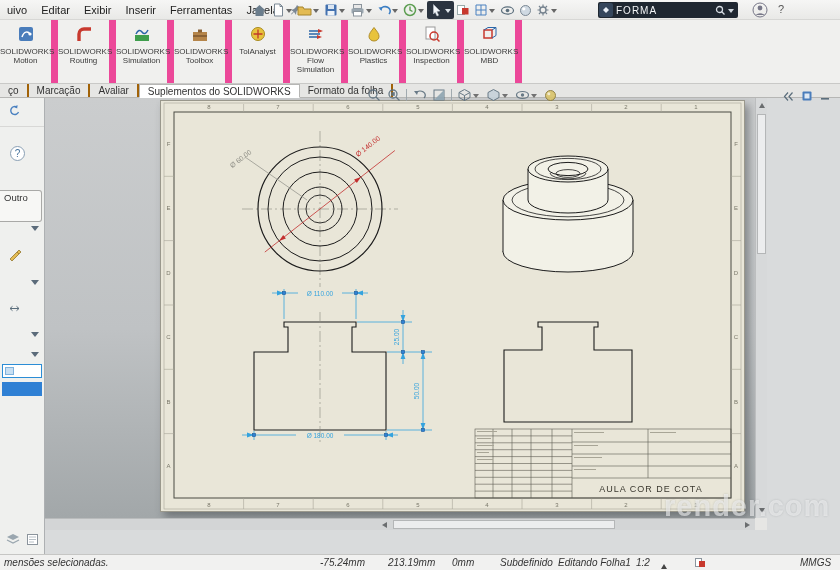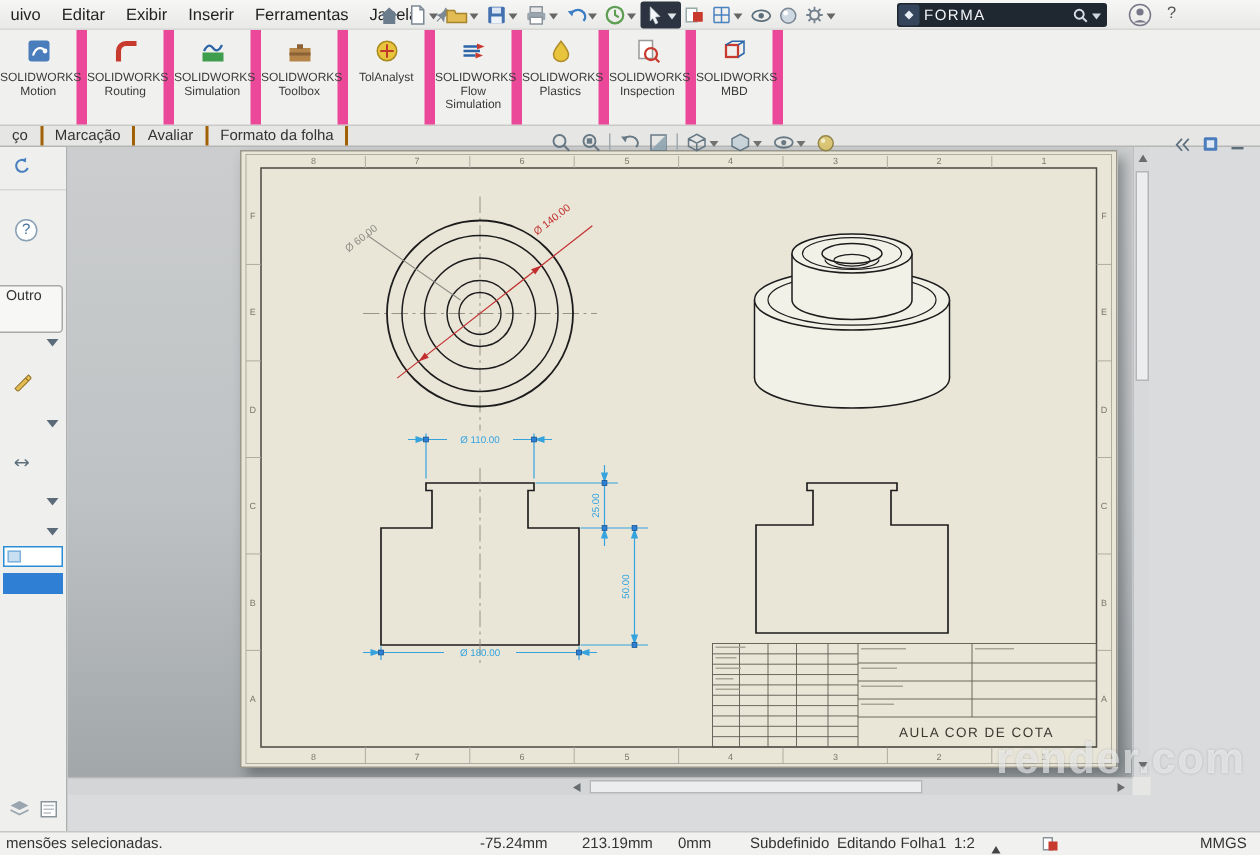--- a/index.html
+++ b/index.html
@@ -85,21 +85,21 @@
   .tri-u { width:0;height:0;border:3px solid transparent;border-bottom:5px solid #6a6d6f; }
   .tri-d2{ width:0;height:0;border:3px solid transparent;border-top:5px solid #6a6d6f; }
   .tri-l { width:0;height:0;border:3px solid transparent;border-right:5px solid #6a6d6f; }
   .tri-r { width:0;height:0;border:3px solid transparent;border-left:5px solid #6a6d6f; }
 
   .bottom-strip { position:absolute; left:45px; top:530px; width:795px; height:24px; background:#d9dbdc; }
 
   
   .statusbar { position:absolute; left:0; bottom:0; width:840px; height:16px;
     background:#f1f1f0; border-top:1px solid #c6c6c4; font-size:10px; color:#333; z-index:35; }
-  .sb { position:absolute; top:2px; white-space:nowrap; }
+  .sb { position:absolute; top:2px; white-space:nowrap;font-style:italic; }
   .sb-caret { position:absolute; left:661px; top:6px; width:0; height:0;
     border:3px solid transparent; border-bottom:5px solid #444; }
 
   
   .watermark { position:absolute; left:664px; top:490px; z-index:60; pointer-events:none;
     font-size:29px; font-weight:bold; color:rgba(255,255,255,.55);
     text-shadow:0 0 2px rgba(110,115,120,.35); letter-spacing:1px; }
 
   svg { display:block; }
 </style>
@@ -340,20 +340,21 @@
         <div>SOLIDWORKS</div>
         <div>MBD</div>
       </div>
   </div>
 </div>
 
 <div class="tabstrip">
   <div class="tab">ço</div>
   <div class="tab">Marcação</div>
   <div class="tab">Avaliar</div>
+  <div class="tab active">Suplementos do SOLIDWORKS</div>
   <div class="tab">Formato da folha</div>
 </div>
 
 <div class="left-panel">
   <span class="pm-icon" style="top:6px">
     <svg width="13" height="13">
         <path d="M10.5 8 A4 4 0 1 1 9 3.2" fill="none" stroke="#4a81c0" stroke-width="1.4"></path>
         <path d="M9.5 1 L9.2 4.4 L6.2 3 Z" fill="#4a81c0"></path>
       </svg>
   </span>

